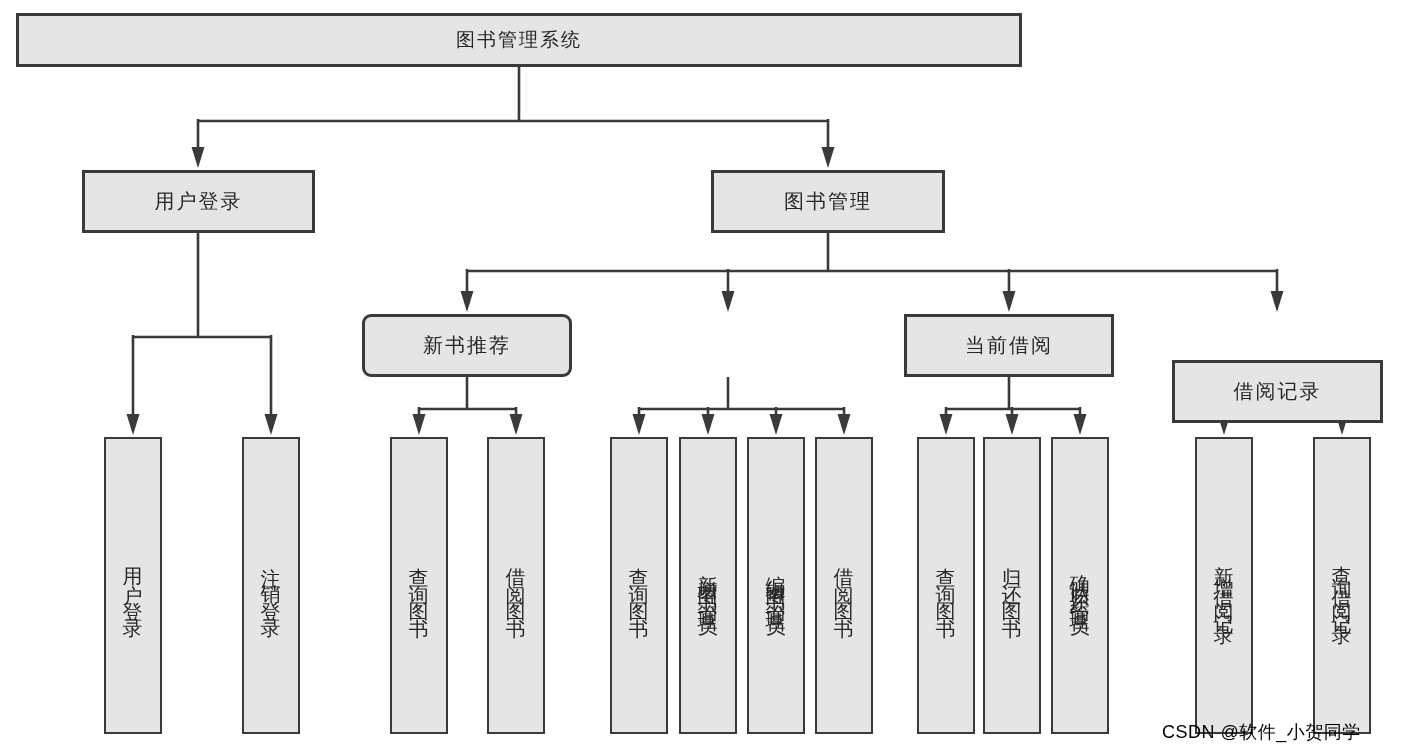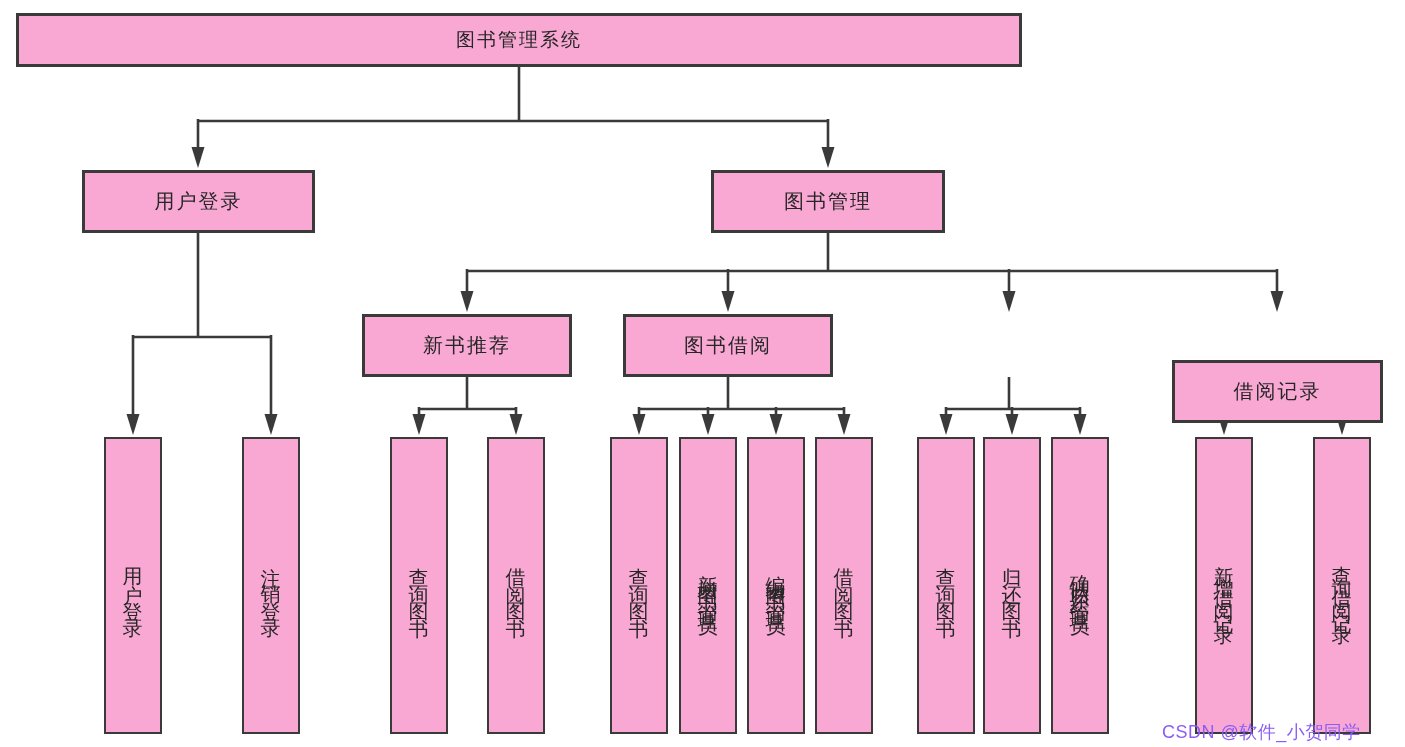--- a/index.html
+++ b/index.html
@@ -4,33 +4,33 @@
 <style>
   html,body{margin:0;padding:0;background:#ffffff;}
   .stage{
     position:relative;width:1405px;height:747px;background:#ffffff;
     font-family:"Liberation Sans","DejaVu Sans",sans-serif;color:#262626;overflow:hidden;
   }
   svg.wires{position:absolute;left:0;top:0;z-index:0;}
   .wire{stroke:#3a3a3a;stroke-width:2.6;fill:none;}
   .head{fill:#3a3a3a;stroke:none;}
   .node{
-    position:absolute;background:#f9a8d4;border:3px solid #3a3a3a;box-sizing:border-box;
+    position:absolute;background:#e5e5e5;border:3px solid #3a3a3a;box-sizing:border-box;
     display:flex;align-items:center;justify-content:center;z-index:1;
     font-size:20px;letter-spacing:2px;white-space:nowrap;
   }
   .root{font-size:19px;}
   .leaf{border-width:2.5px;}
   .leaf .v-text{
     writing-mode:vertical-rl;text-orientation:mixed;
     letter-spacing:12px;line-height:1;white-space:normal;
   }
   .watermark{
     position:absolute;z-index:3;font-size:18px;letter-spacing:0.5px;
-    color:#8b5cf6;white-space:nowrap;
+    color:#000000;white-space:nowrap;
   }
 </style>
 </head>
 <body>
 
 <div class="stage">
 
   <svg class="wires" width="1405" height="747" viewBox="0 0 1405 747" aria-hidden="true">
 
     <g>
@@ -85,25 +85,25 @@
     <span>图书管理系统</span>
   </div>
 
   <div class="node" style="left:82px;top:170px;width:233px;height:63px;">
     <span>用户登录</span>
   </div>
   <div class="node" style="left:711px;top:170px;width:234px;height:63px;justify-content:center;">
     <span>图书管理</span>
   </div>
 
-  <div class="node" style="left:362px;top:314px;width:210px;height:63px;">
+  <div class="node" style="left:362px;top:314px;width:210px;height:63px;border-radius:9px;">
     <span>新书推荐</span>
   </div>
-  <div class="node" style="left:623px;top:314px;width:210px;height:63px;">
-    <span>图书借阅</span>
+  <div class="node" style="left:904px;top:314px;width:210px;height:63px;">
+    <span>当前借阅</span>
   </div>
   <div class="node" style="left:1172px;top:314px;width:211px;height:63px;margin-top:46px;">
     <span>借阅记录</span>
   </div>
 
   <div class="node leaf" style="left:104px;top:437px;width:58px;height:297px;">
     <span class="v-text" style="letter-spacing: 17px;">用户登录</span>
   </div>
   <div class="node leaf" style="left:242px;top:437px;width:58px;height:297px;">
     <span class="v-text" style="letter-spacing: 17px;">注销登录</span>

